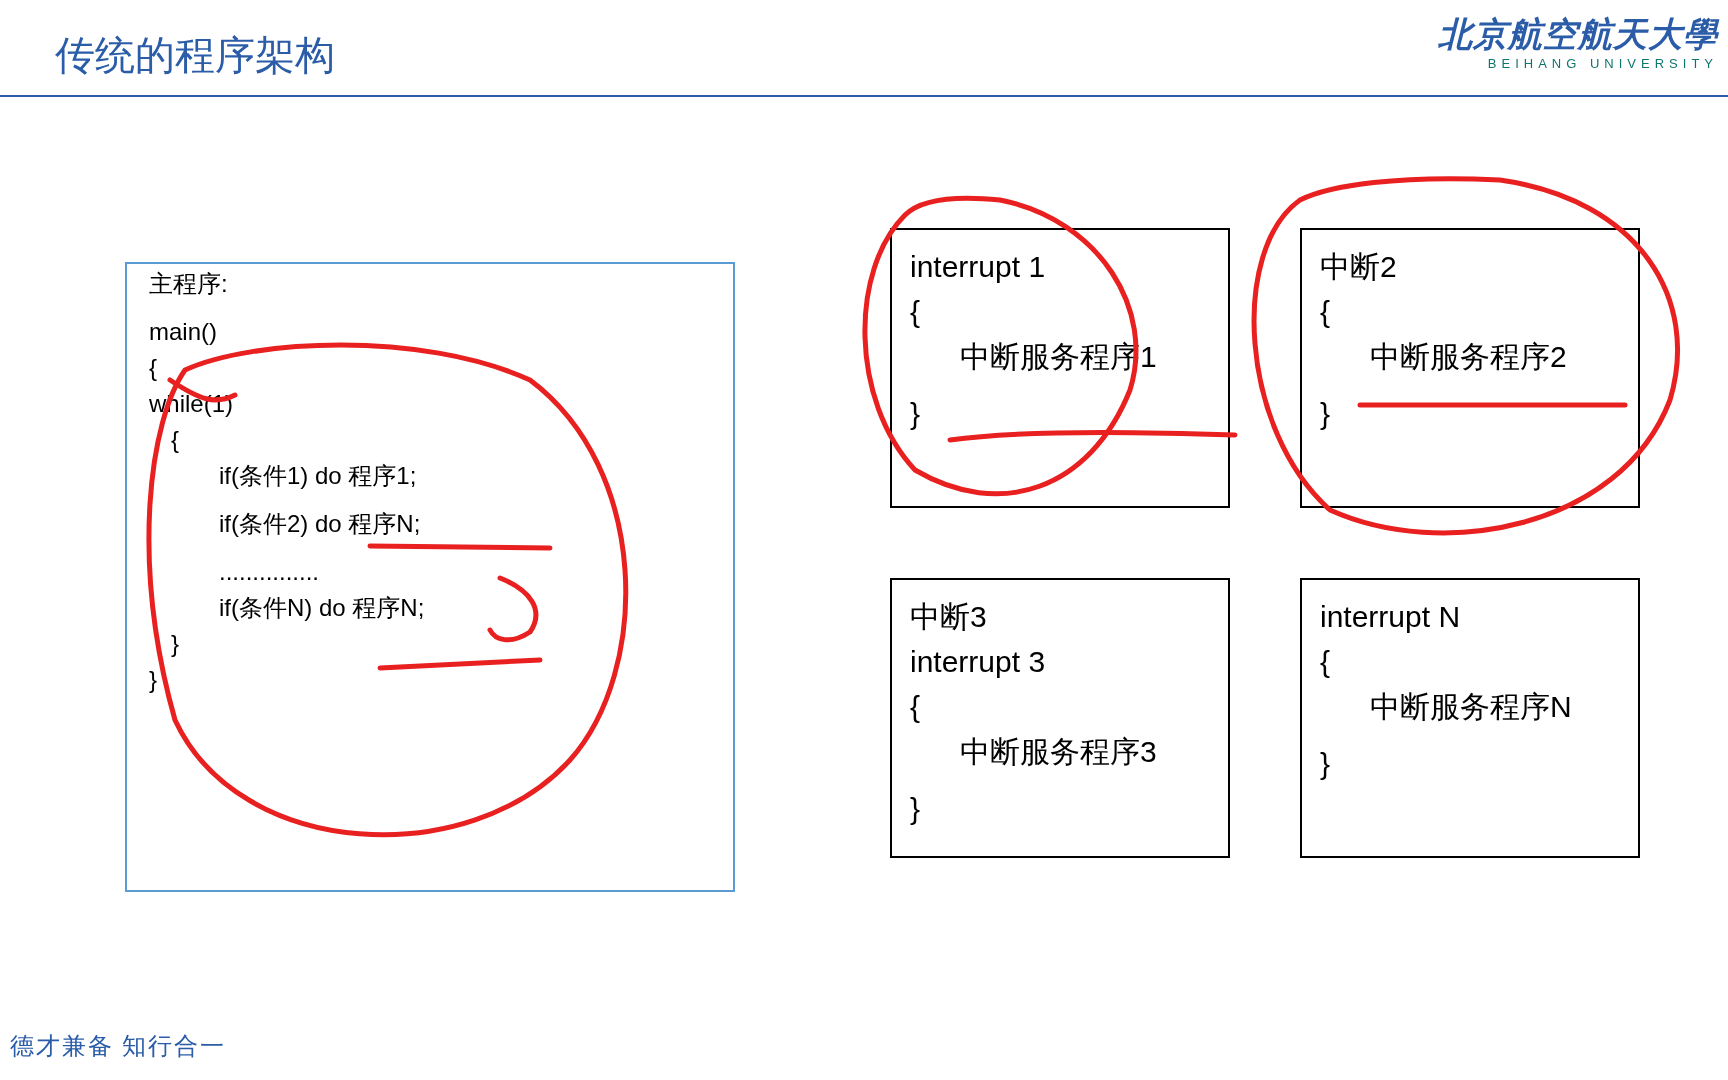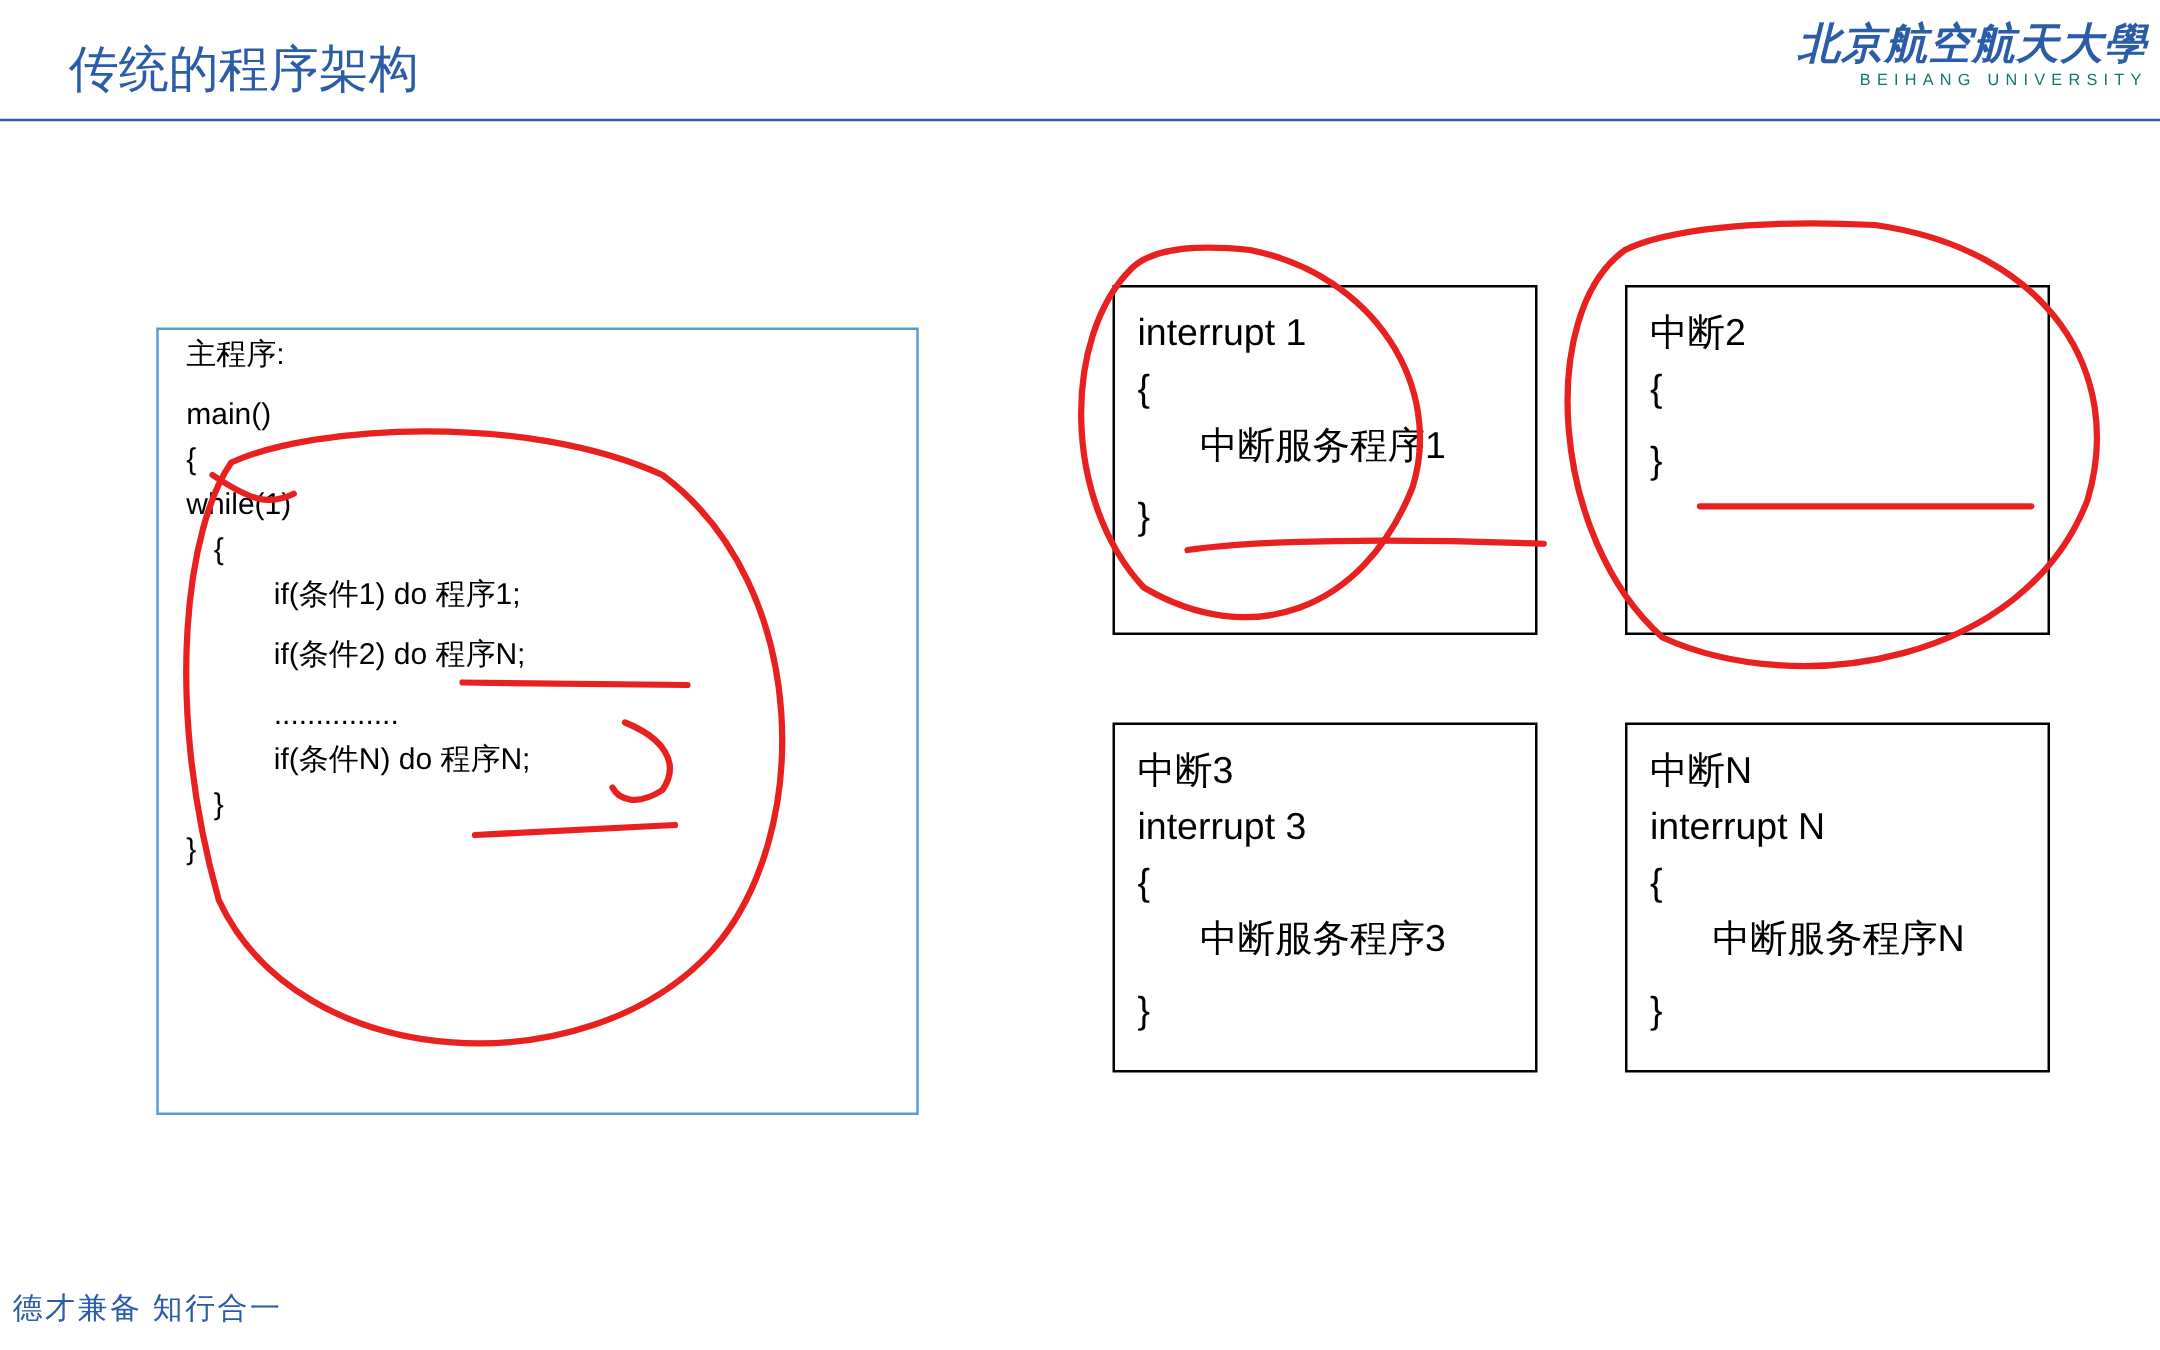--- a/index.html
+++ b/index.html
@@ -129,35 +129,35 @@
   <div>interrupt 1</div>
   <div>{</div>
   <span class="indent3">中断服务程序1</span>
   <div class="blank12"></div>
   <div>}</div>
 </div>
 
 <div class="int-box int2">
   <div>中断2</div>
   <div>{</div>
+  <span class="indent3">中断服务程序2</span>
   <div class="blank12"></div>
   <div>}</div>
 </div>
 
 <div class="int-box int3">
   <div>中断3</div>
   <div>interrupt 3</div>
   <div>{</div>
   <span class="indent3">中断服务程序3</span>
   <div class="blank12"></div>
   <div>}</div>
 </div>
 
 <div class="int-box intN">
-  <div>中断N</div>
   <div>interrupt N</div>
   <div>{</div>
   <span class="indent3">中断服务程序N</span>
   <div class="blank12"></div>
   <div>}</div>
 </div>
 
 <div class="footer">德才兼备 知行合一</div>
 
 <svg class="anno" width="1728" height="1080">

